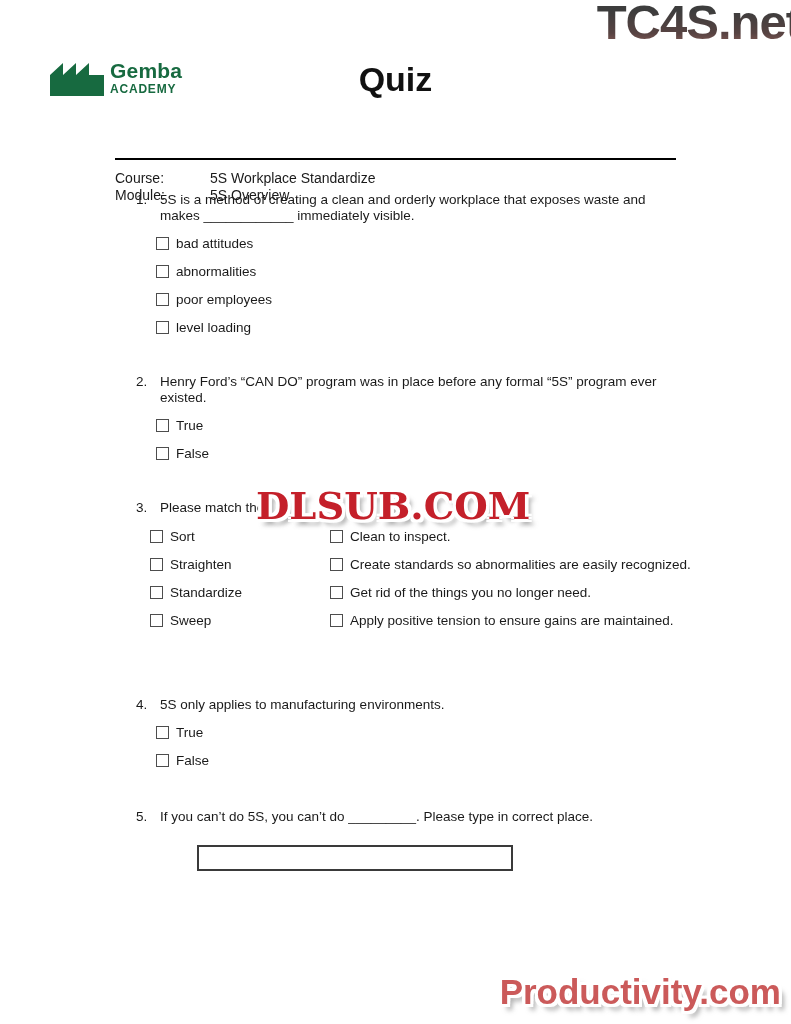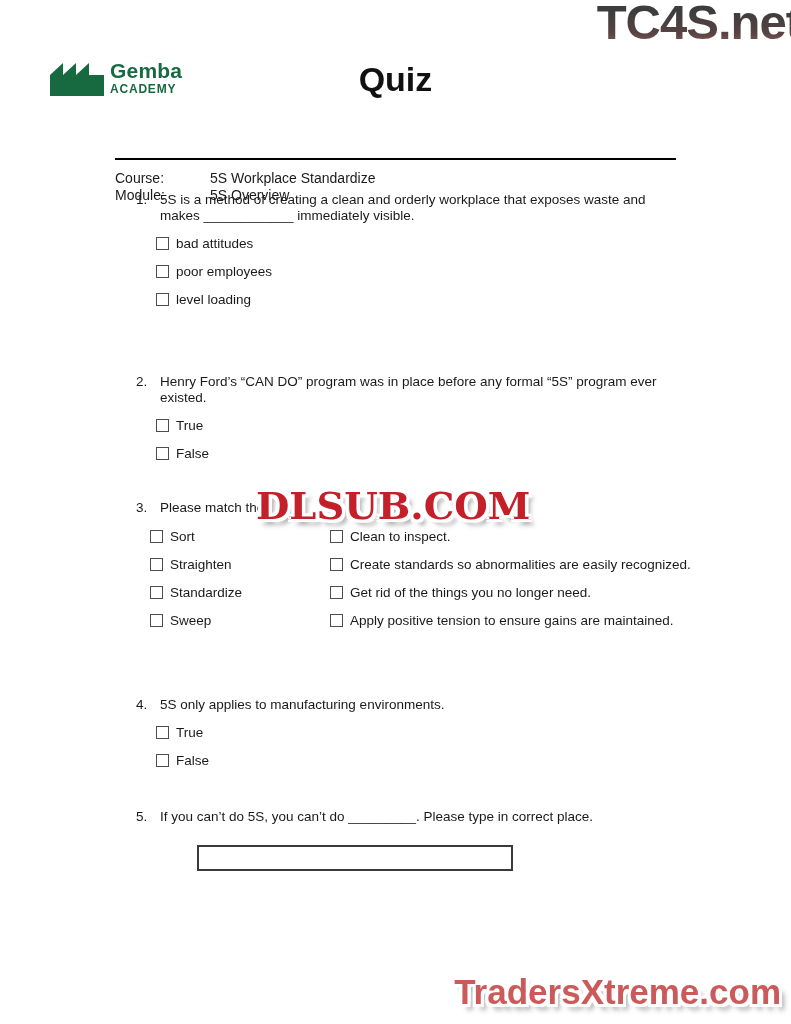--- a/index.html
+++ b/index.html
@@ -127,20 +127,24 @@
       <span class="q-num">1.</span>
       <span class="q-text">5S is a method of creating a clean and orderly workplace that exposes waste and makes ____________ immediately visible.</span>
     </div>
     <div class="options">
       <div class="opt">
         <span class="checkbox"></span>
         <span>bad attitudes</span>
       </div>
       <div class="opt">
         <span class="checkbox"></span>
+        <span>abnormalities</span>
+      </div>
+      <div class="opt">
+        <span class="checkbox"></span>
         <span>poor employees</span>
       </div>
       <div class="opt">
         <span class="checkbox"></span>
         <span>level loading</span>
       </div>
     </div>
   </div>
 
   <div class="question" style="top:374px;">
@@ -228,15 +232,15 @@
 
   <div class="question" style="top:809px;">
     <div class="q-row">
       <span class="q-num">5.</span>
       <span class="q-text">If you can’t do 5S, you can’t do _________.  Please type in correct place.</span>
     </div>
     <input class="answer-box" type="text" value="" style="">
   </div>
 
   <div class="wm-center">DLSUB.COM</div>
-  <div class="wm-bottom">TradersXtreme.com</div>
+  <div class="wm-bottom">Productivity.com</div>
 
 </div>
 
 </body></html>

